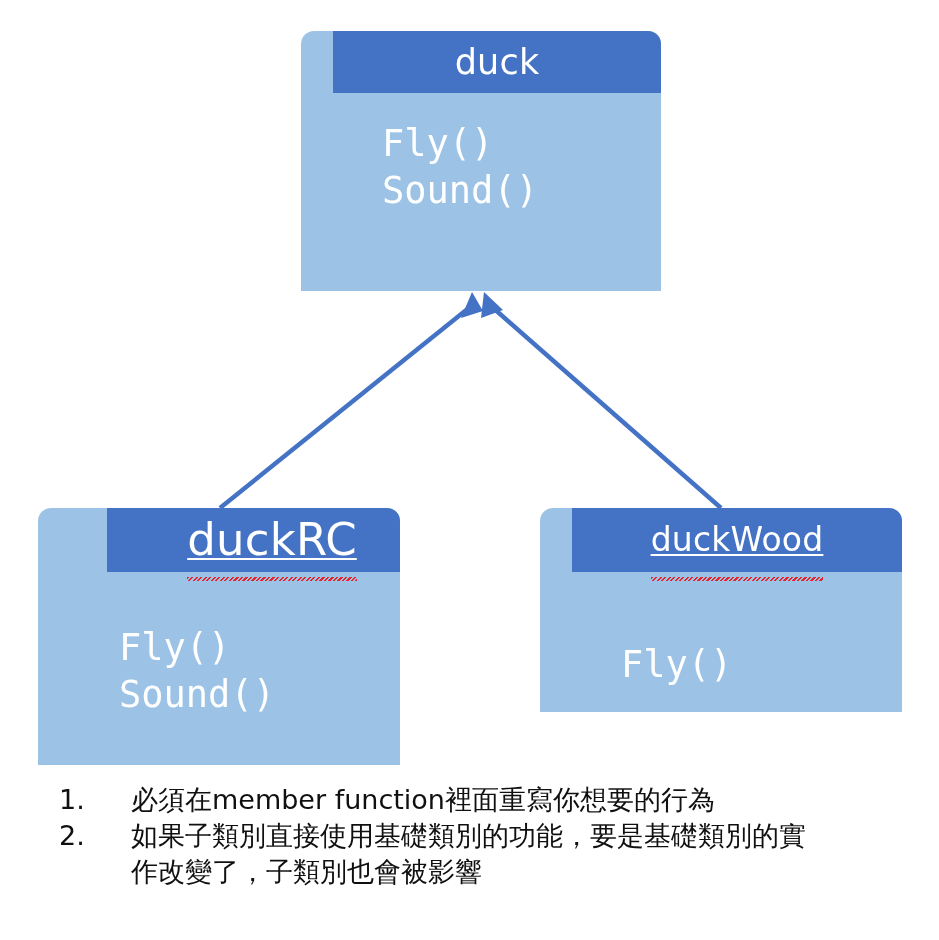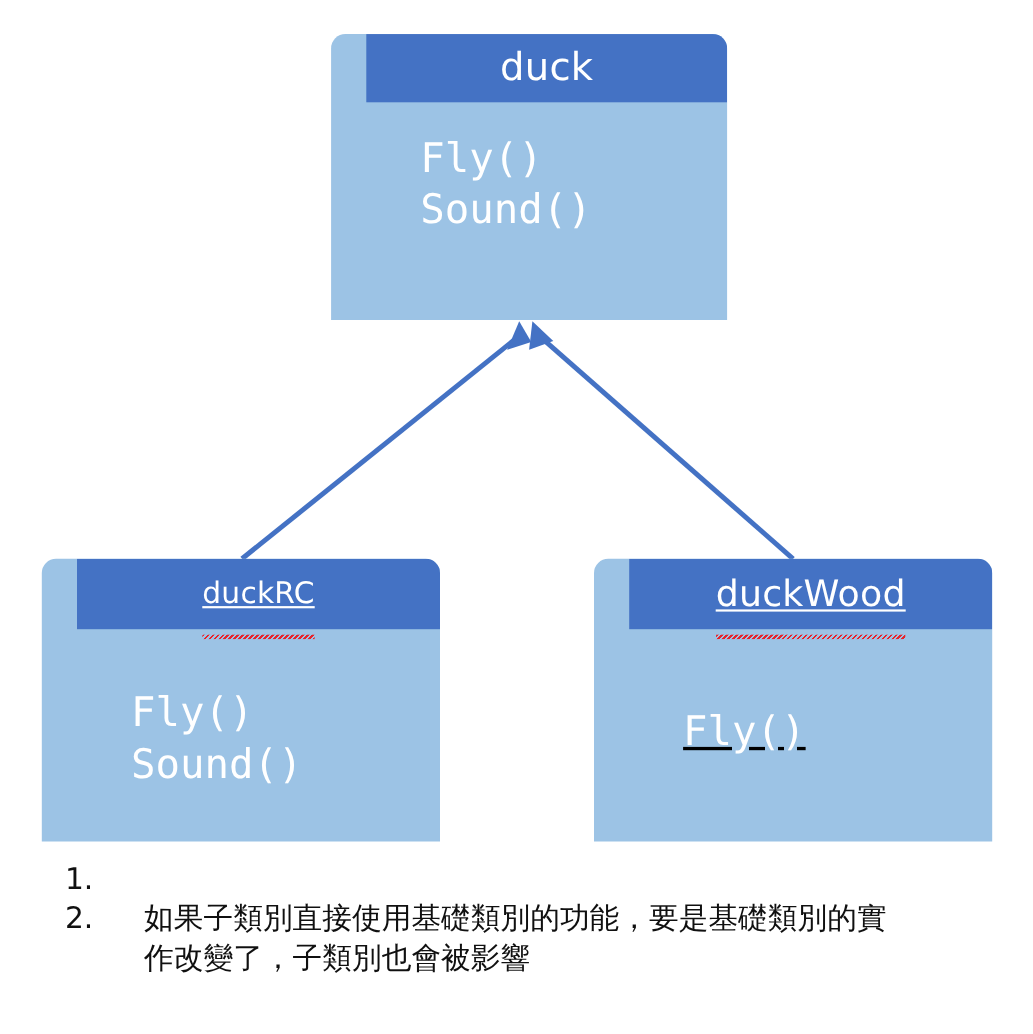--- a/index.html
+++ b/index.html
@@ -103,34 +103,34 @@
   
   #box-duckrc {
     left: 38px;
     top: 508px;
     width: 362px;
     height: 257px;
   }
   #box-duckrc .class-header {
     height: 64px;
     line-height: 64px;
-    font-size: 27px;
+    font-size: 45px;
+    margin-left: 37px;
   }
   #box-duckrc .class-body {
     padding: 52px 0 0 21px;
     font-size: 37px;
   }
 
   
   #box-duckwood {
     left: 540px;
     top: 508px;
     width: 362px;
-    height: 257px;
-    text-decoration: underline;
+    height: 204px;
   }
   #box-duckwood .class-header {
     height: 64px;
     line-height: 64px;
     font-size: 33px;
   }
   #box-duckwood .class-body {
     padding: 69px 0 0 21px;
     font-size: 37px;
   }
@@ -195,20 +195,21 @@
   <div class="class-box" id="box-duckwood">
     <div class="class-header underlined spellcheck">
       <span class="title-text">duckWood</span>
     </div>
     <div class="class-body">Fly()</div>
   </div>
 
   <div id="notes">
     <div class="note-row">
       <div class="note-num">1.</div>
+      <div class="note-text">必須在member function裡面重寫你想要的行為</div>
     </div>
     <div class="note-row">
       <div class="note-num">2.</div>
       <div class="note-text">如果子類別直接使用基礎類別的功能，要是基礎類別的實作改變了，子類別也會被影響</div>
     </div>
   </div>
 
 </div>
 
 </body></html>

